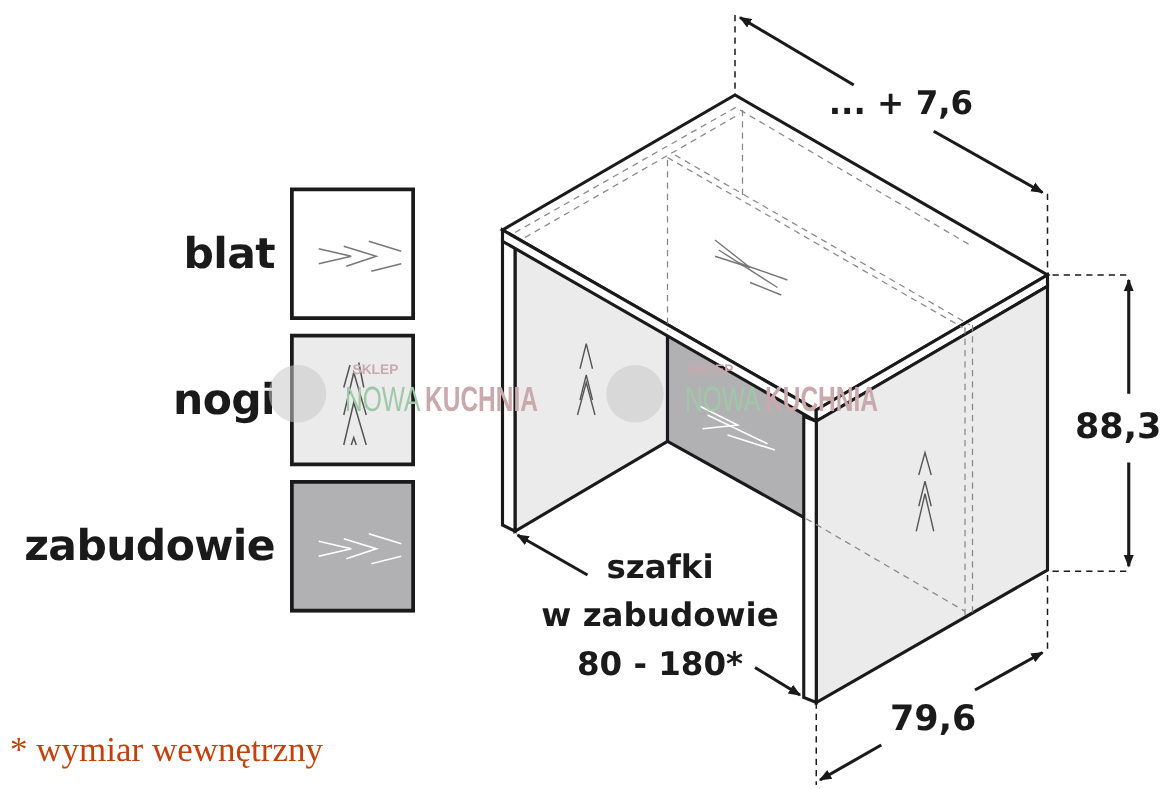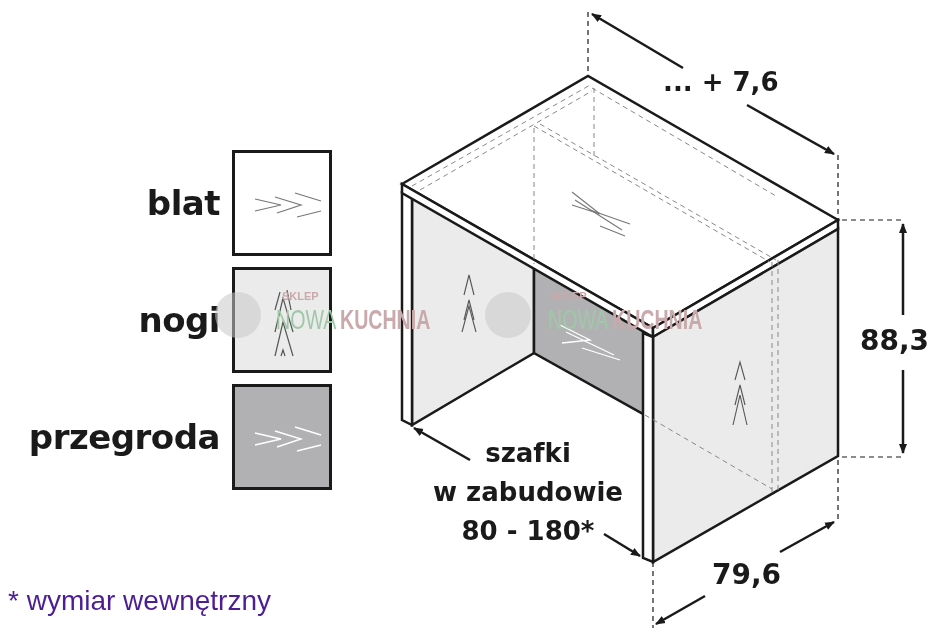--- a/index.html
+++ b/index.html
@@ -2,22 +2,22 @@
 <html><head>
   <meta charset="utf-8">
   <style>
     html, body { margin: 0; padding: 0; background: #ffffff; }
     body { width: 929px; height: 631px; position: relative; overflow: hidden;
            font-family: "DejaVu Sans", sans-serif; color: #1a1a1a; }
     .legend-label { position: absolute; font-weight: bold; font-size: 34px; letter-spacing: -0.5px;
                     text-align: right; width: 220px; line-height: 1; }
     .swatch { position: absolute; left: 232px; width: 100px; box-sizing: border-box;
               border: 3px solid #1a1a1a; }
-    .footnote { position: absolute; left: 8px; top: 585px; font-family: Liberation Sans, sans-serif;
-                font-size: 28px; color: #4c1d95; }
+    .footnote { position: absolute; left: 8px; top: 585px; font-family: Liberation Serif, serif;
+                font-size: 28px; color: #c2410c; }
     svg { position: absolute; left: 0; top: 0; }
     .dim-text { font-family: "DejaVu Sans", sans-serif; font-weight: bold; fill: #1a1a1a; }
     .watermark { position: absolute; font-family: "Liberation Sans", sans-serif; font-weight: bold;
                  pointer-events: none; }
   </style>
 </head>
 <body>
 
 <div>
   <div class="legend-label" style="left:0; top:186px;text-align:right;">blat</div>
@@ -38,21 +38,21 @@
       <g stroke="#555" stroke-width="1.2" fill="none">
         <polyline points="45,22 40,40"></polyline>
         <polyline points="52,20 56,40"></polyline>
         <polyline points="40,62 48,28 58,62"></polyline>
         <polyline points="40,86 48,52 58,86"></polyline>
         <polyline points="46,86 48,80 50,86"></polyline>
       </g>
     </svg>
   </div>
 
-  <div class="legend-label" style="left:0; top:420px;">przegroda</div>
+  <div class="legend-label" style="left:0; top:420px;">zabudowie</div>
   <div class="swatch" style="top:384px; height:106px; background:#b1b1b3;">
     <svg width="94" height="100">
       <g stroke="#fff" stroke-width="1.4" fill="none">
         <polyline points="20,46 46,52 20,58"></polyline>
         <polyline points="40,44 66,52 42,60"></polyline>
         <polyline points="60,40 86,48"></polyline>
         <polyline points="62,64 86,58"></polyline>
       </g>
     </svg>
   </div>

